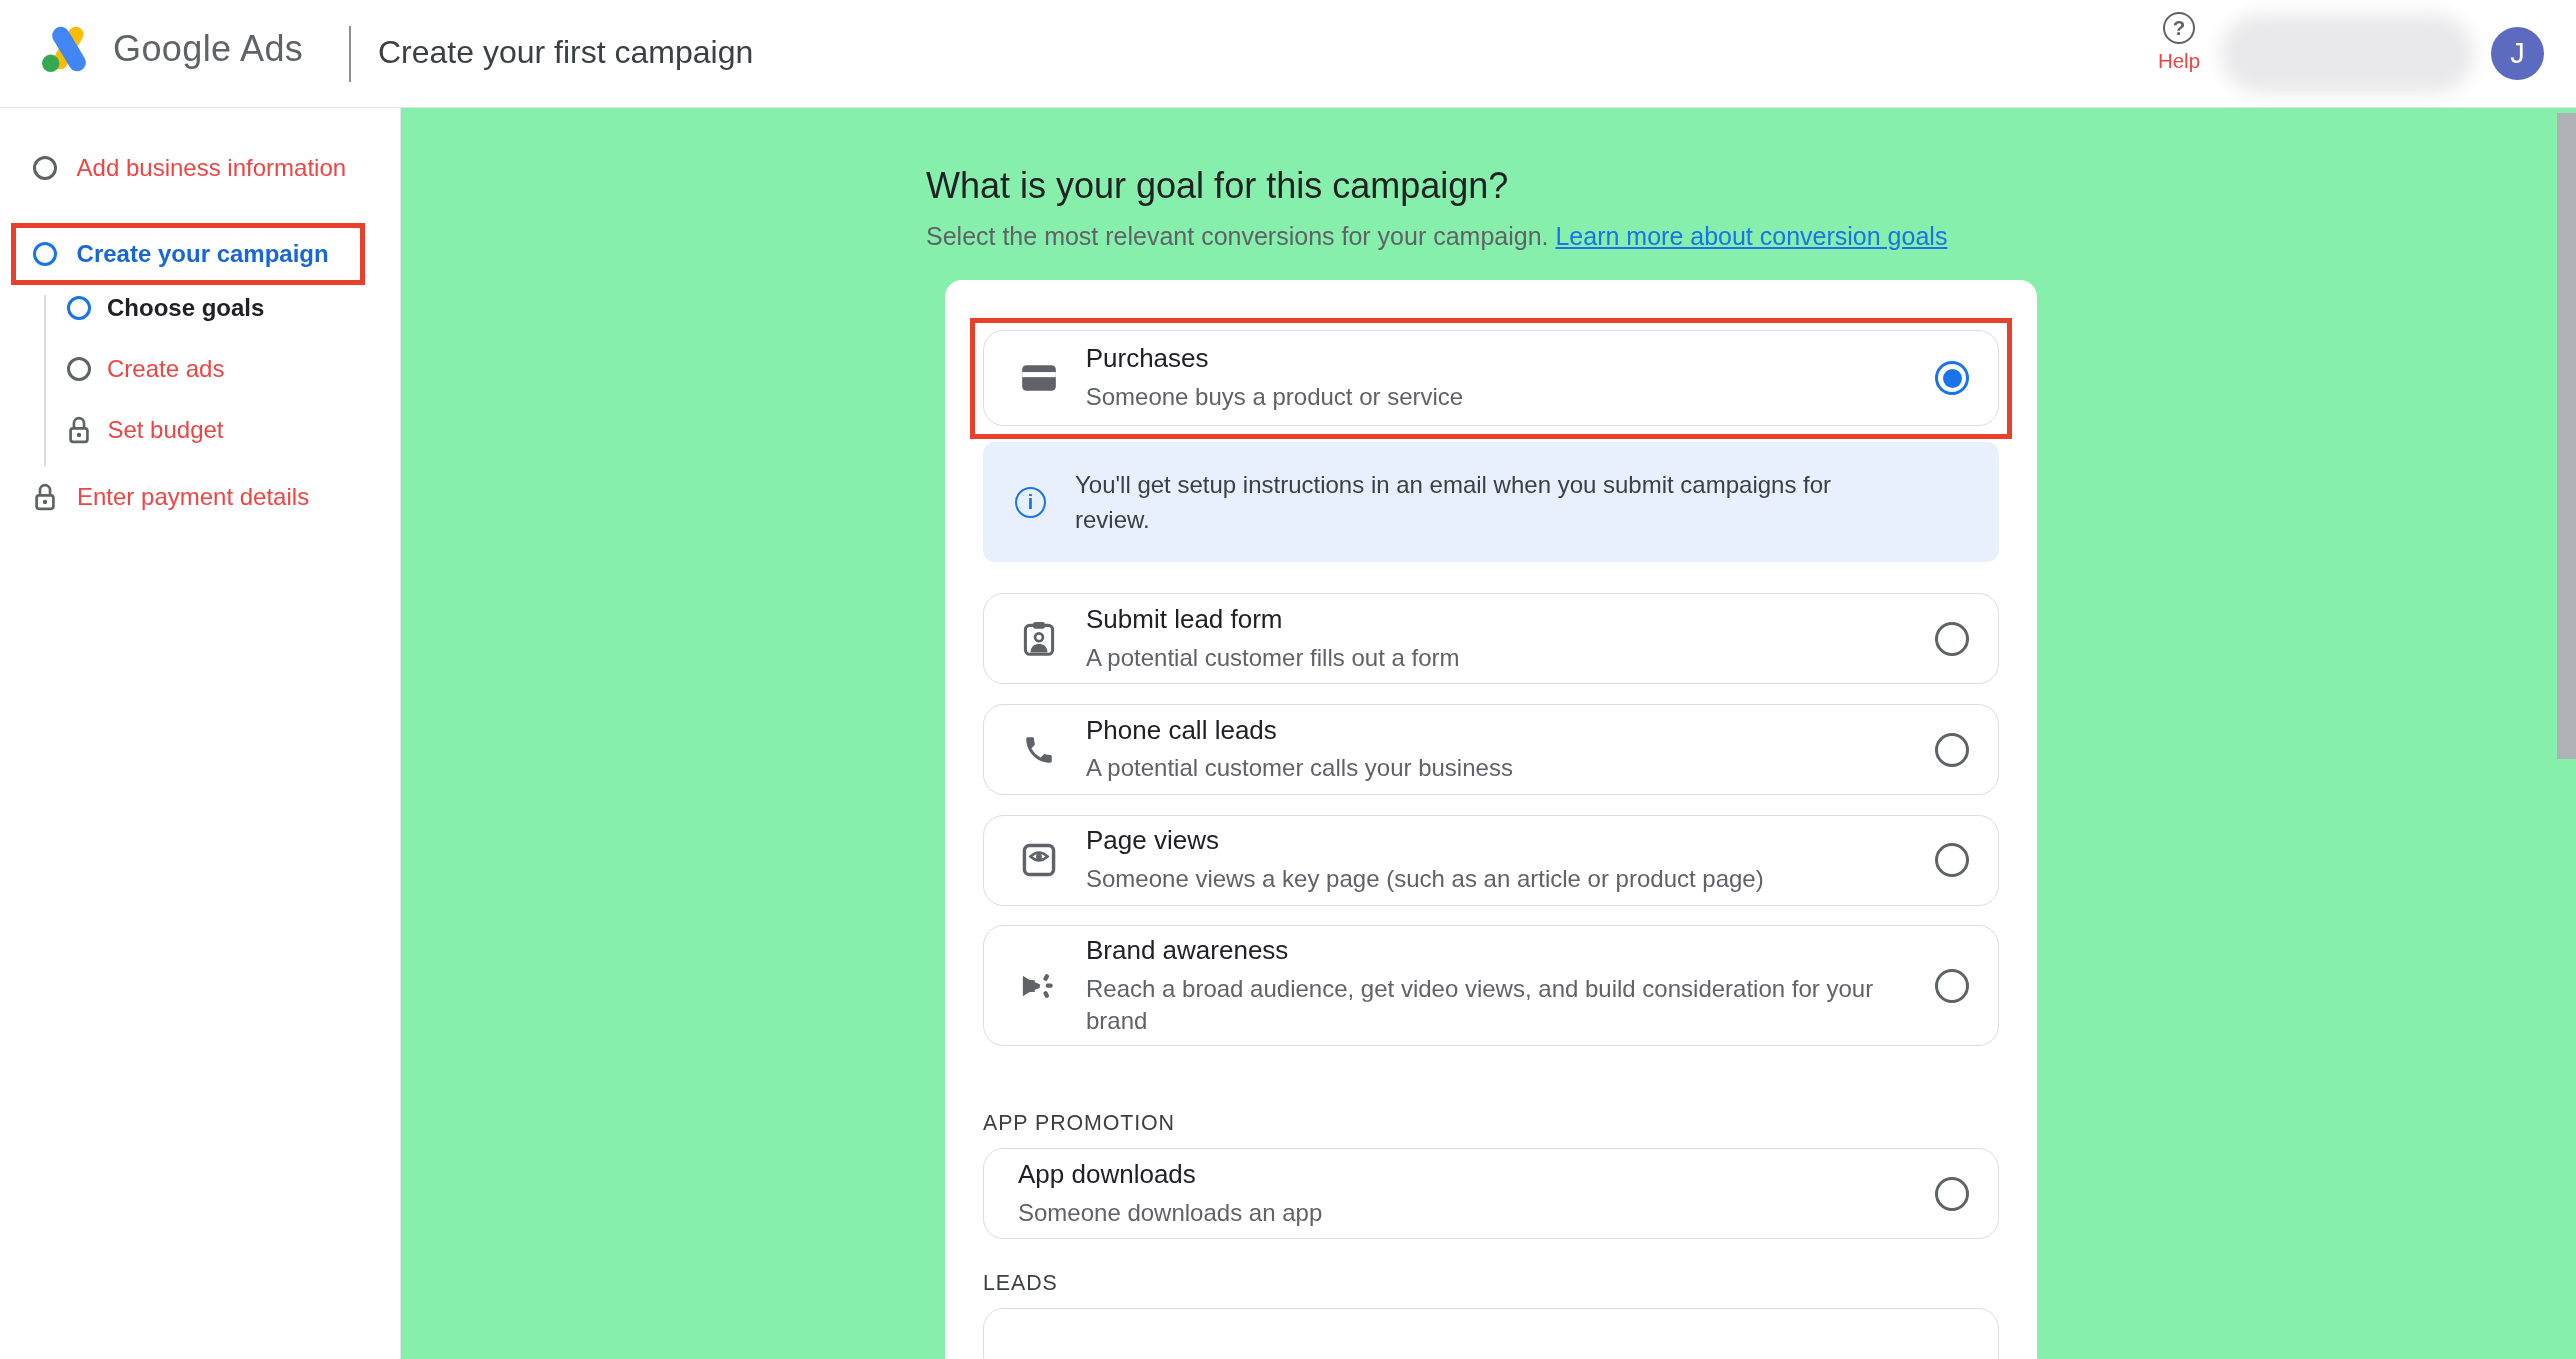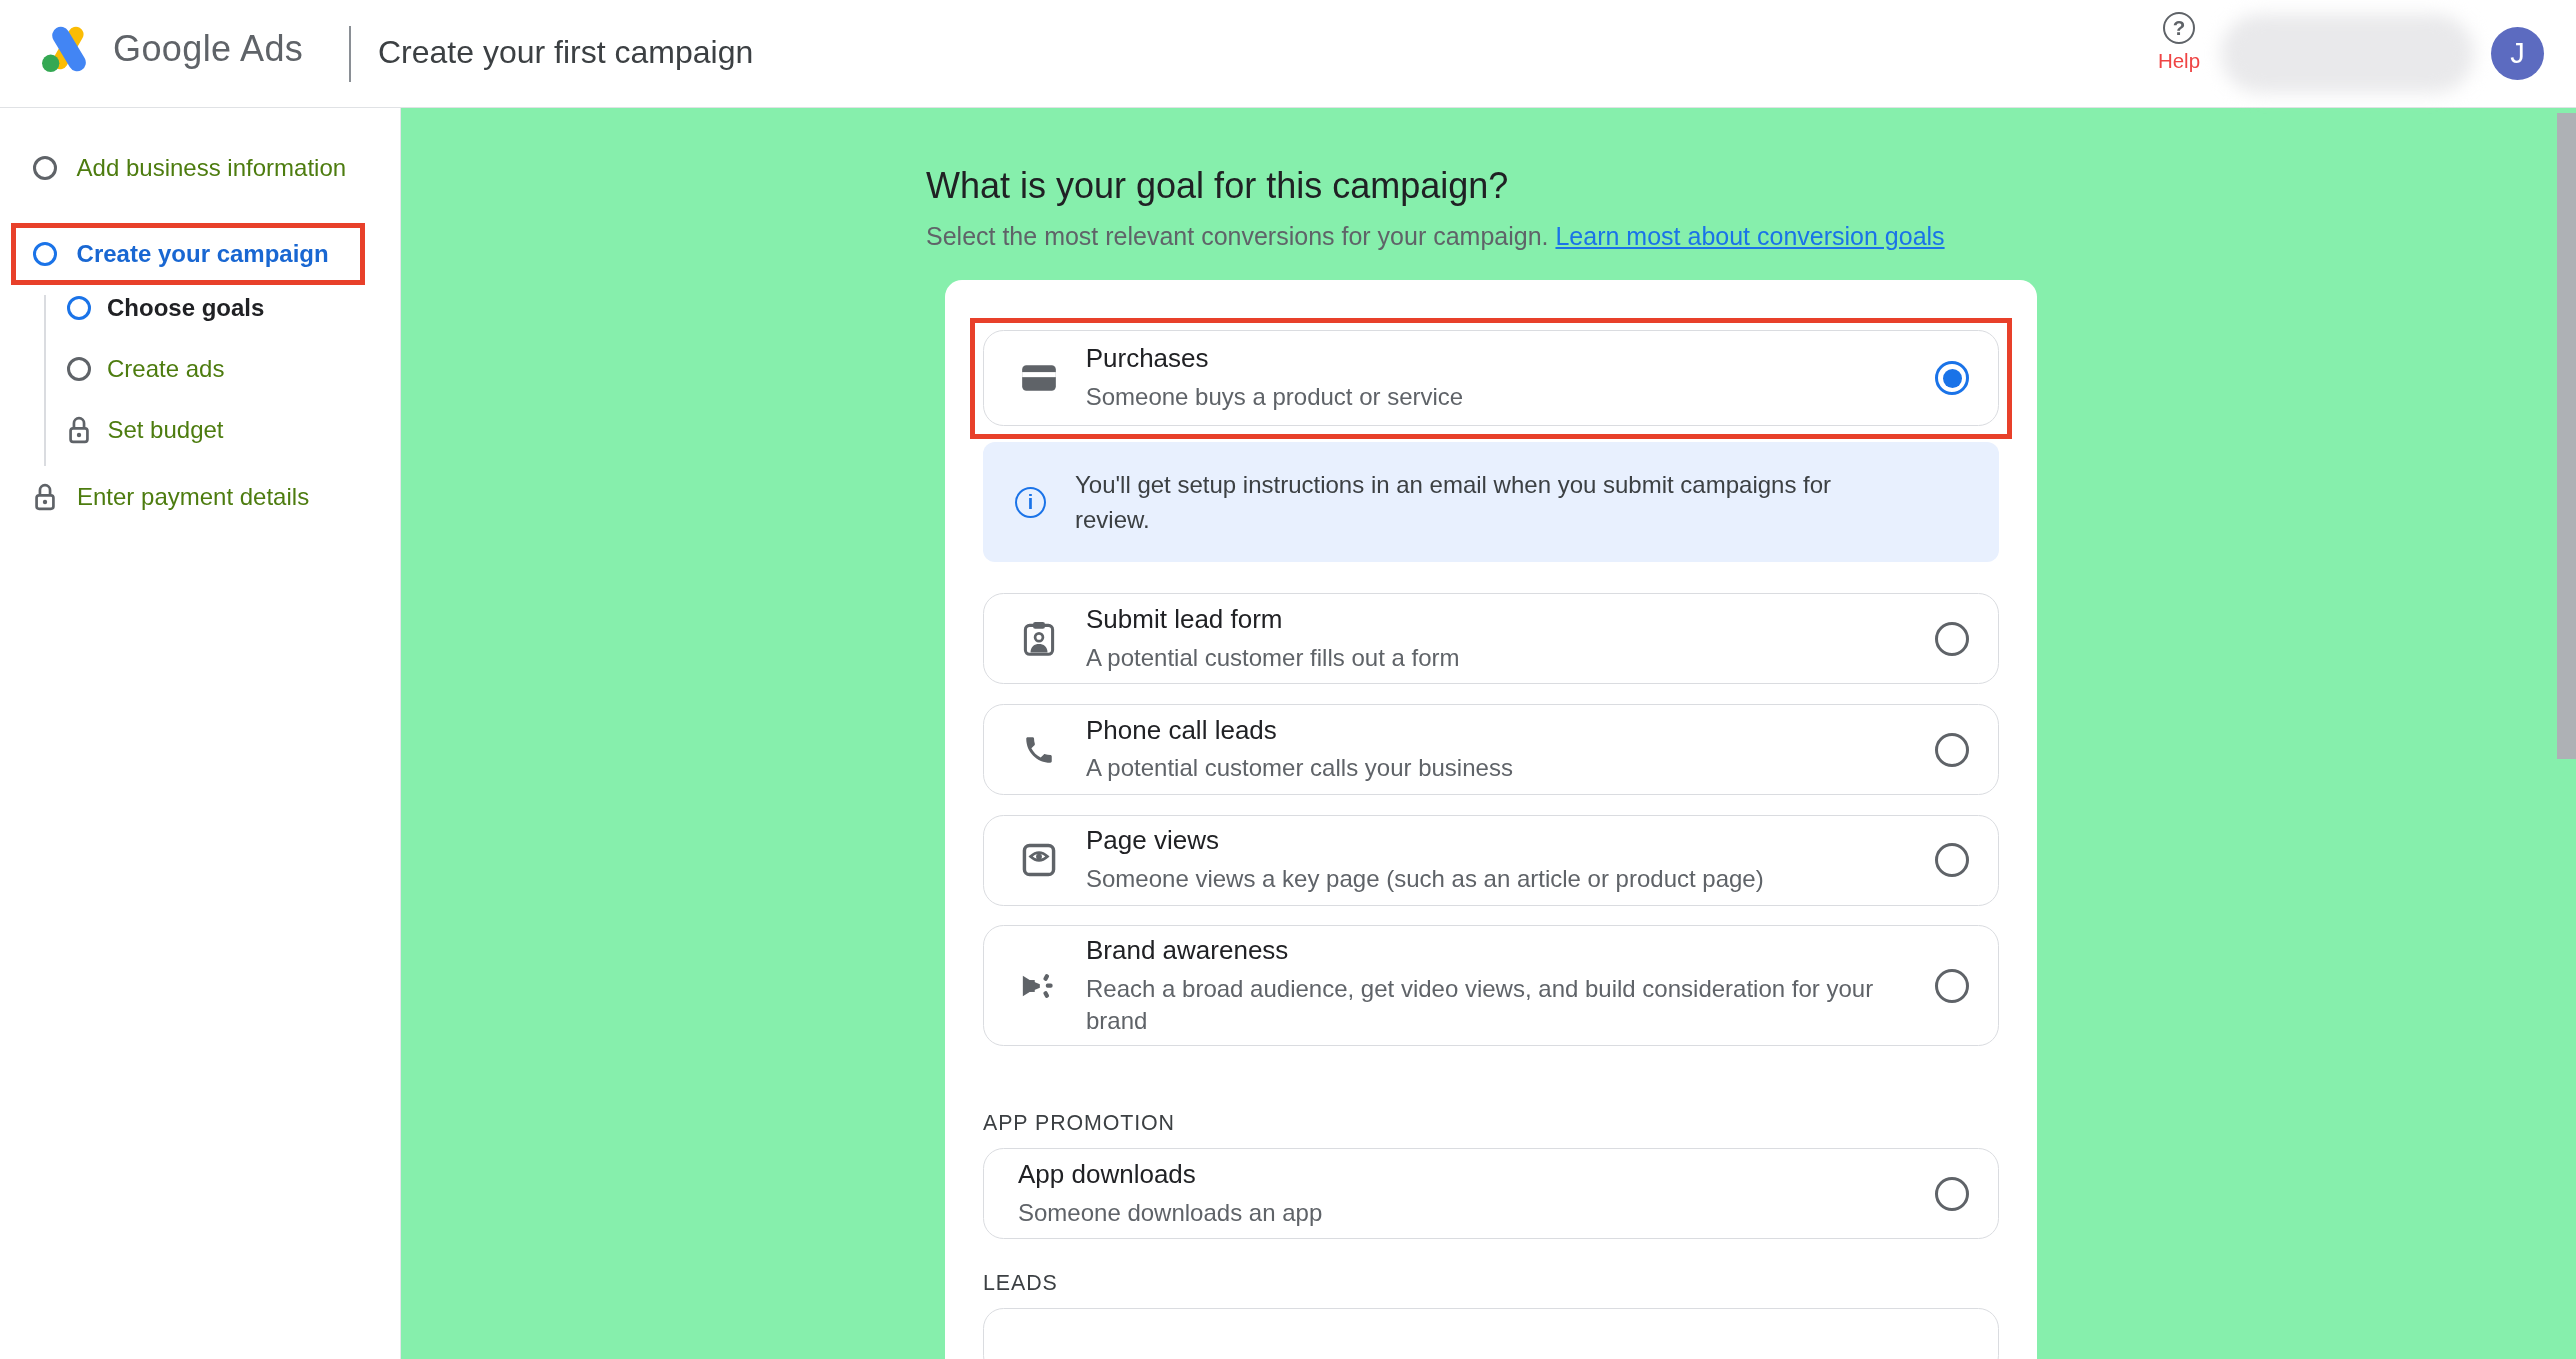--- a/index.html
+++ b/index.html
@@ -26,21 +26,21 @@
   .avatar { position:absolute; left:2491px; top:27px; width:53px; height:53px; border-radius:50%;
             background:#5C6BC0; color:#fff; font-size:29px; font-weight:500;
             display:flex; align-items:center; justify-content:center; cursor:pointer; }
 
   
   .page-body { display:flex; height:1252px; }
   .sidebar { position:relative; width:401px; background:#fff; border-right:1.7px solid #E4E6E9; }
   .step-row { position:absolute; display:flex; align-items:center; height:34px; cursor:pointer; }
   .step-circle { width:24px; height:24px; border-radius:50%; border:3.4px solid #5F6368; flex:none; }
   .step-circle.blue { border-color:#1A73E8; }
-  .step-label { font-size:24px; color:#4d7c0f; white-space:nowrap; }
+  .step-label { font-size:24px; color:#ef4444; white-space:nowrap; }
   .step-label.bold-dark { font-weight:700; color:#202124; }
   .annotation-box { position:absolute; border:5.1px solid #E8402A; }
   .sidebar-annotation { left:11px; top:115px; width:354px; height:62px;
                         display:flex; align-items:center; padding-left:17px; }
   .active-step-label { font-size:24px; font-weight:700; color:#1967D2; margin-left:19.6px; white-space:nowrap; }
   .connector { position:absolute; left:44px; top:187px; width:1.7px; height:171px; background:#DADCE0; }
   .lock-icon { flex:none; }
 
   
   .main { flex:1; position:relative; background:#86efac; overflow:hidden;
@@ -149,21 +149,21 @@
         <rect x="5" y="17" width="20" height="16" rx="3" fill="none" stroke="#5F6368" stroke-width="3.2"></rect>
         <circle cx="15" cy="25" r="2.6" fill="#5F6368"></circle>
       </svg>
       <div class="step-label" style="margin-left:19px;">Enter payment details</div>
     </div>
   </div>
 
   <div class="main">
     <div class="content-col">
       <div class="page-heading">What is your goal for this campaign?</div>
-      <div class="page-subtitle"><span>Select the most relevant conversions for your campaign. </span><a>Learn most about conversion goals</a></div>
+      <div class="page-subtitle"><span>Select the most relevant conversions for your campaign. </span><a>Learn more about conversion goals</a></div>
 
       <div class="panel">
 
         <div class="goal-annotation">
           <div class="goal-card">
             <div class="icon-box">
               <svg width="38" height="32" viewBox="0 0 44 38">
                 <rect x="2" y="4" width="40" height="30" rx="5" fill="#5F6368"></rect>
                 <rect x="2" y="12" width="40" height="6" fill="#FFFFFF"></rect>
               </svg>

